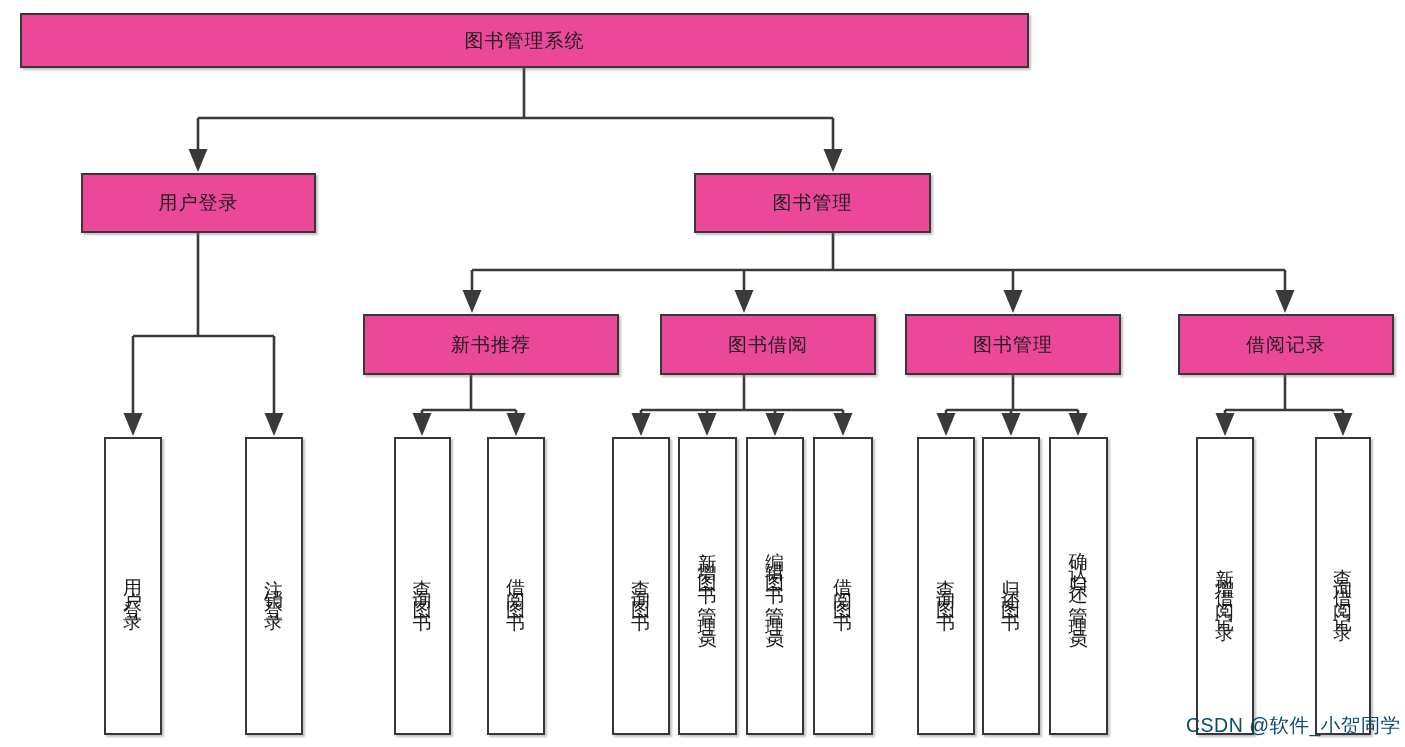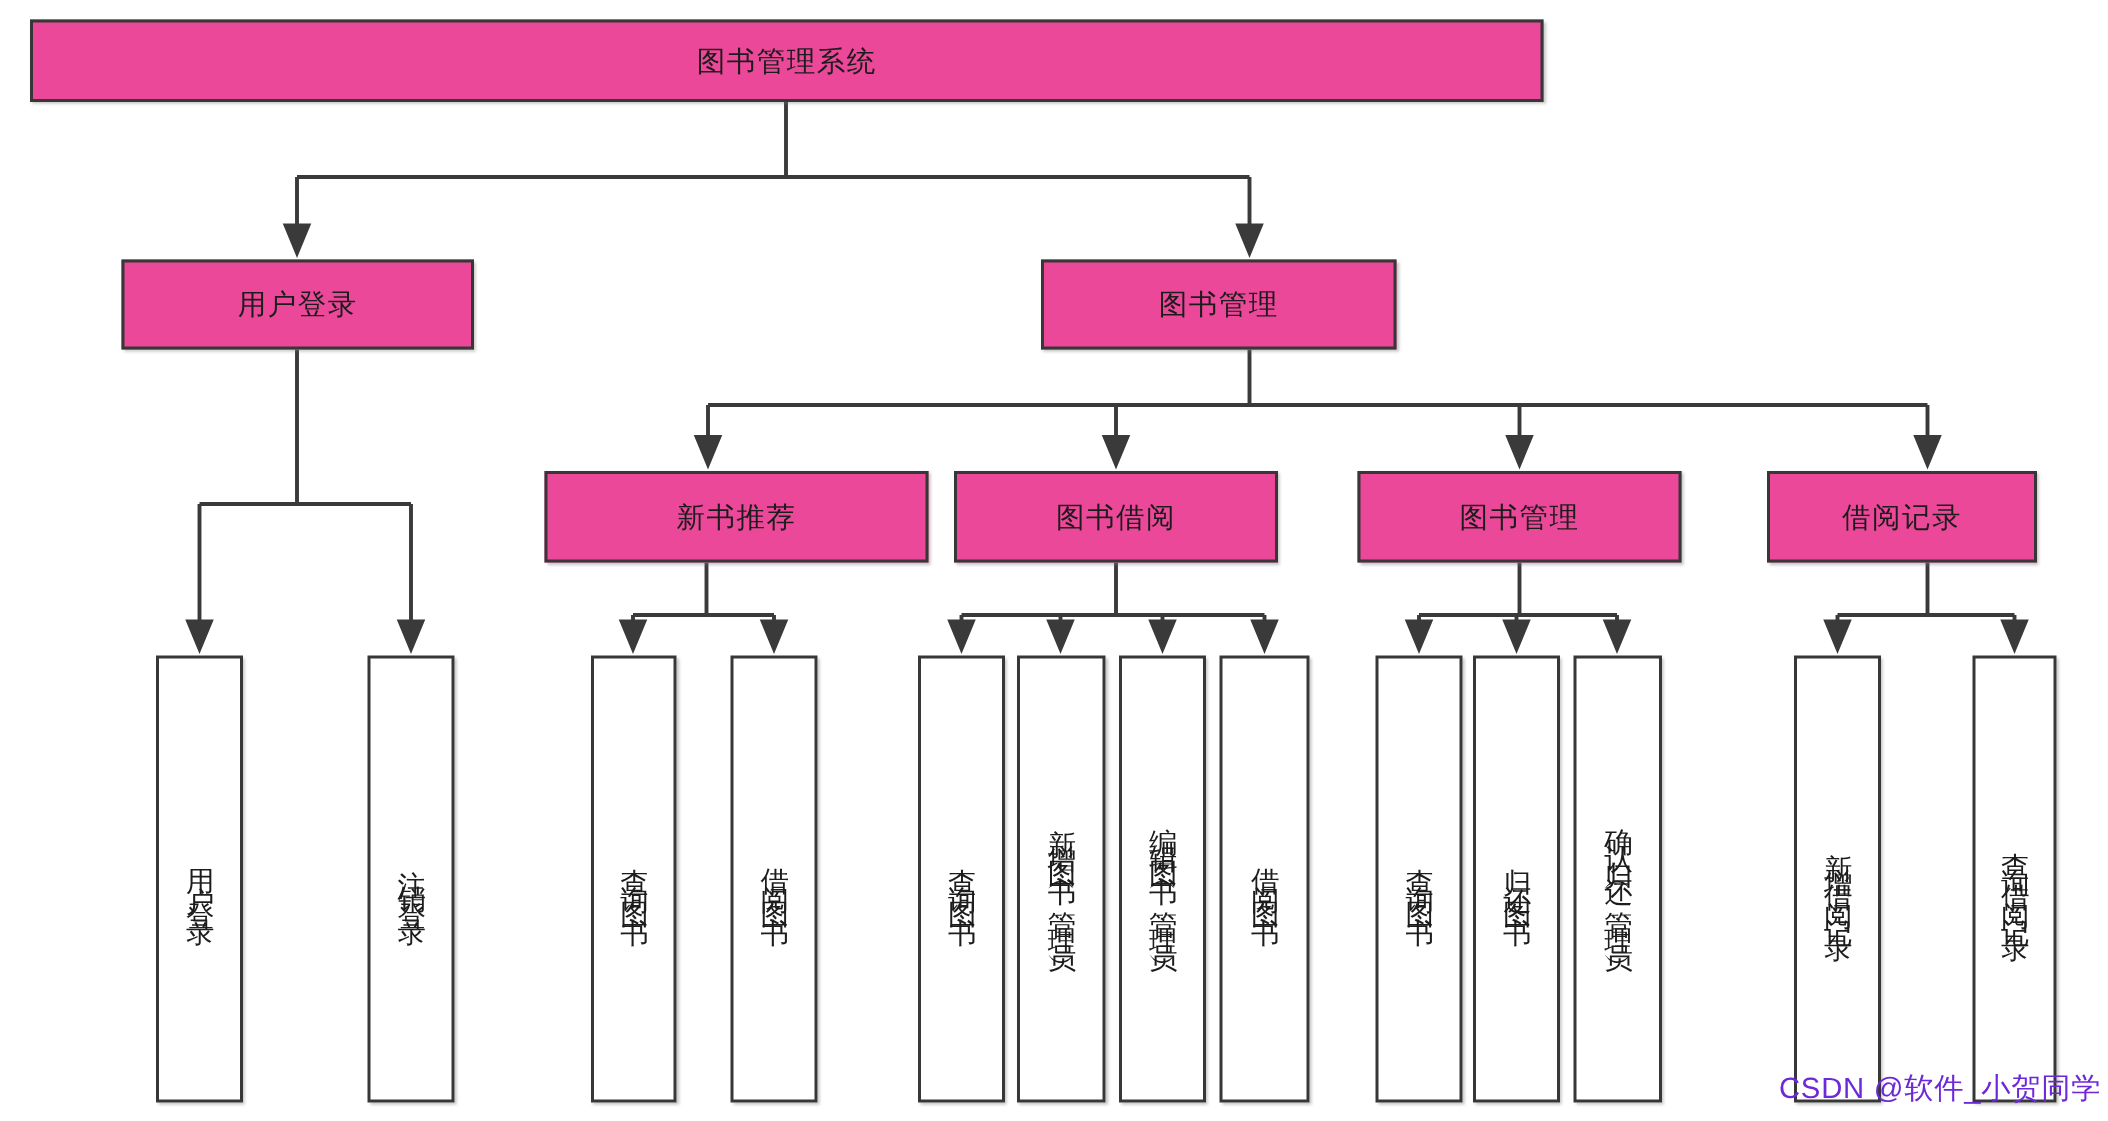--- a/index.html
+++ b/index.html
@@ -46,21 +46,21 @@
     text-orientation: mixed;
     font-size: 19px;
     letter-spacing: 11px;
     line-height: 1;
   }
   .watermark {
     position: absolute;
     left: 1186px;
     top: 712px;
     font-size: 19.5px;
-    color: #6d28d9;
+    color: #0c4a6e;
     white-space: nowrap;
     z-index: 3;
     letter-spacing: 0.5px;
   }
 </style>
 </head>
 <body>
 
 <div id="canvas">
 
@@ -128,27 +128,27 @@
   <div class="box" style="left:81px;top:173px;width:235px;height:60px;">
     <span>用户登录</span>
   </div>
   <div class="box" style="left:694px;top:173px;width:237px;height:60px;">
     <span>图书管理</span>
   </div>
 
   <div class="box" style="left:363px;top:314px;width:256px;height:61px;">
     <span>新书推荐</span>
   </div>
-  <div class="box" style="left:636px;top:314px;width:216px;height:61px;">
+  <div class="box" style="left:660px;top:314px;width:216px;height:61px;">
     <span>图书借阅</span>
   </div>
   <div class="box" style="left:905px;top:314px;width:216px;height:61px;">
     <span>图书管理</span>
   </div>
-  <div class="box" style="left:1178px;top:314px;width:180px;height:61px;">
+  <div class="box" style="left:1178px;top:314px;width:216px;height:61px;">
     <span>借阅记录</span>
   </div>
 
   <div class="leaf" style="left:104px;top:437px;width:58px;height:298px;">
     <span>用户登录</span>
   </div>
   <div class="leaf" style="left:245px;top:437px;width:58px;height:298px;">
     <span>注销登录</span>
   </div>
 

